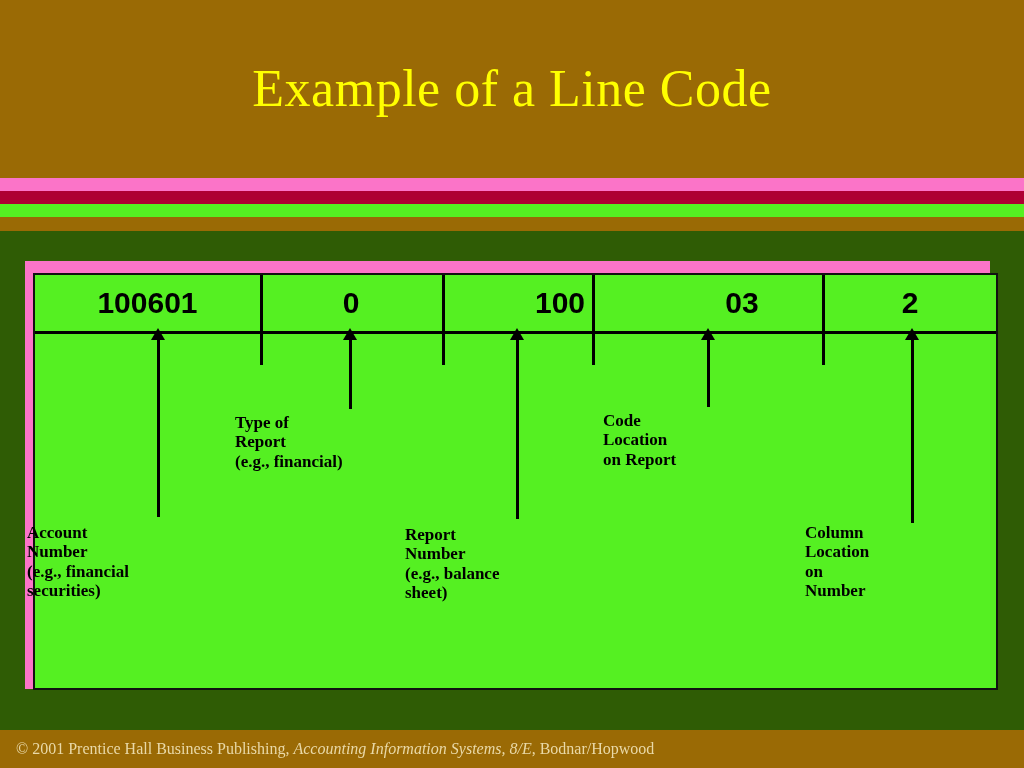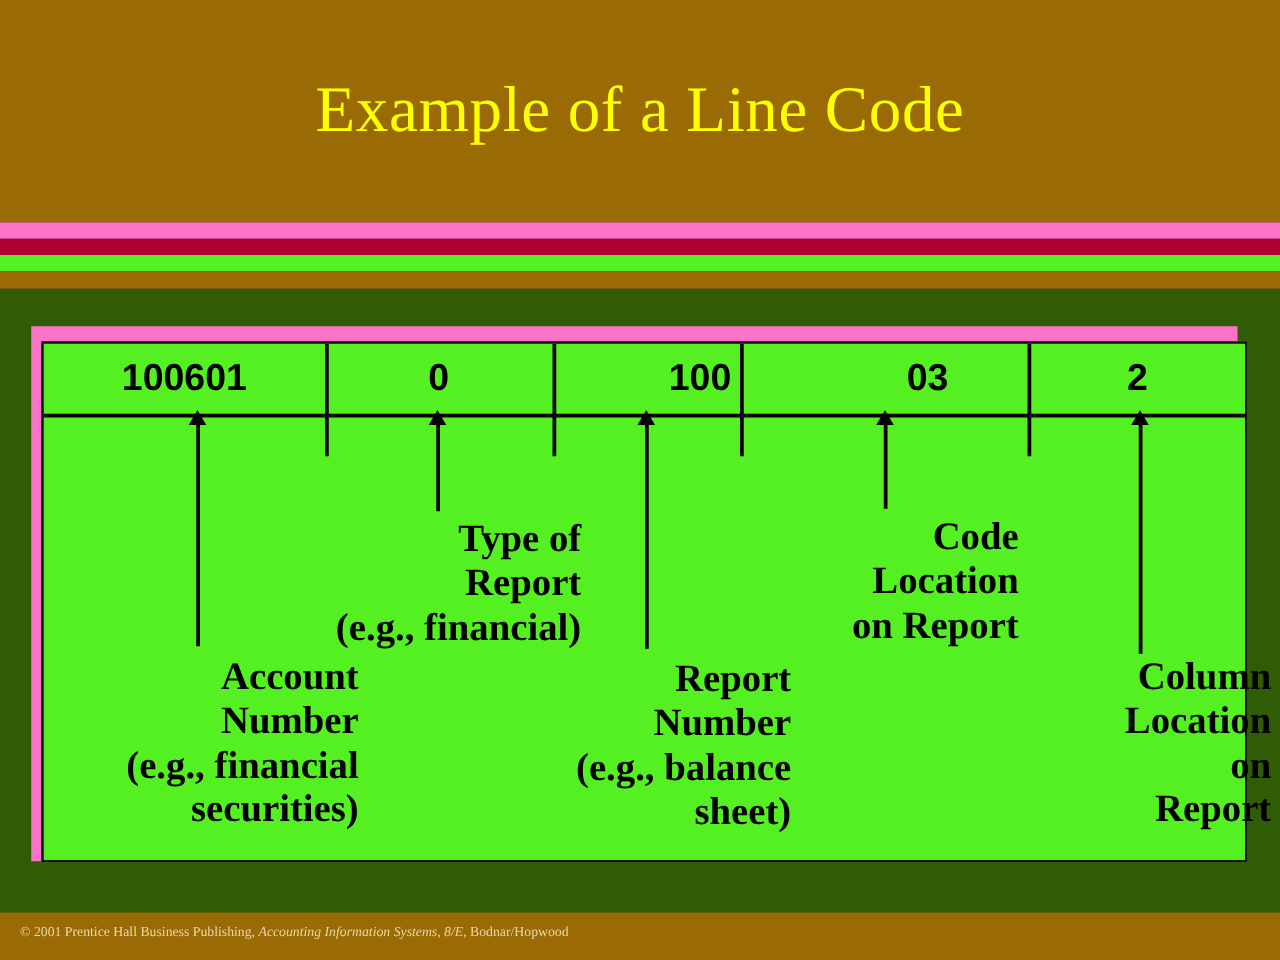--- a/index.html
+++ b/index.html
@@ -95,39 +95,39 @@
     left:-6px; top:-11px;
     width:0; height:0;
     border-left:7.5px solid transparent;
     border-right:7.5px solid transparent;
     border-bottom:12px solid #000;
   }
 
   
   .callout {
     position:absolute;
-    text-align:right;
+    text-align:left;
     color:#000;
-    font-size:31px;
+    font-size:17px;
     font-weight:bold;
     line-height:1.14;
     font-family:"Liberation Serif", serif;
     white-space:pre-line;
   }
 
   
   .footer-band {
     position:absolute; left:0; top:730px;
     width:1024px; height:38px;
     background:#9a6a05;
   }
   .footer-credit {
     position:absolute; left:16px; top:740px;
     color:#e9d9a8;
-    font-size:11px;
+    font-size:16px;
     font-family:"Liberation Serif", serif;
     white-space:nowrap;
   }
   .footer-credit .ital { font-style:italic; }
   .page-number {
     position:absolute; right:18px; top:776px;
     color:#efe2bb;
     font-size:23px;
     font-family:Liberation Serif, serif;
   }
@@ -182,21 +182,21 @@
     <div class="callout" style="left:370px; top:250px; width:228px;">Report
 Number
 (e.g., balance
 sheet)</div>
     <div class="callout" style="left:568px; top:136px; width:212px;">Code
 Location
 on Report</div>
     <div class="callout" style="left:770px; top:248px; width:212px;">Column
 Location
 on
-Report</div>
+Number</div>
 
   </div>
 
   <div class="footer-band"></div>
   <div class="footer-credit"><span>© 2001 Prentice Hall Business Publishing, </span><span class="ital">Accounting Information Systems, 8/E</span><span>, Bodnar/Hopwood</span></div>
   <div class="page-number">10 - 25</div>
 
 </div>
 
 </body></html>

